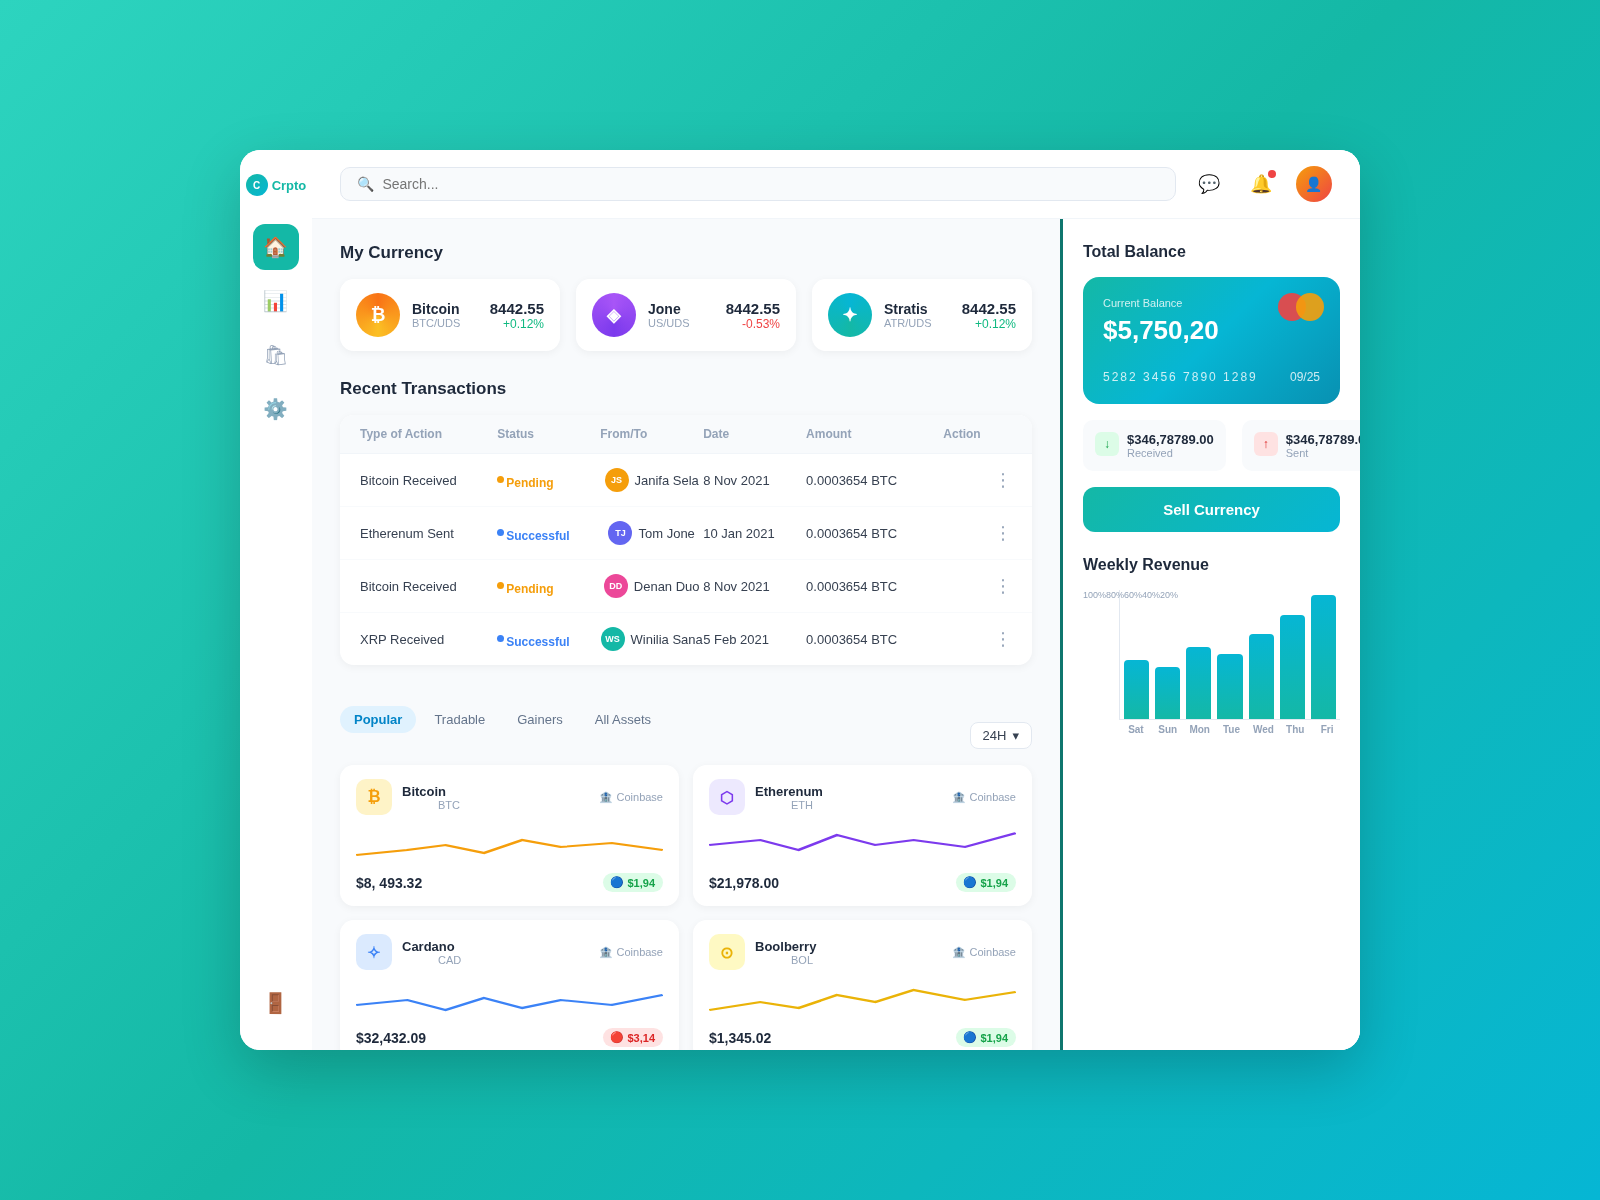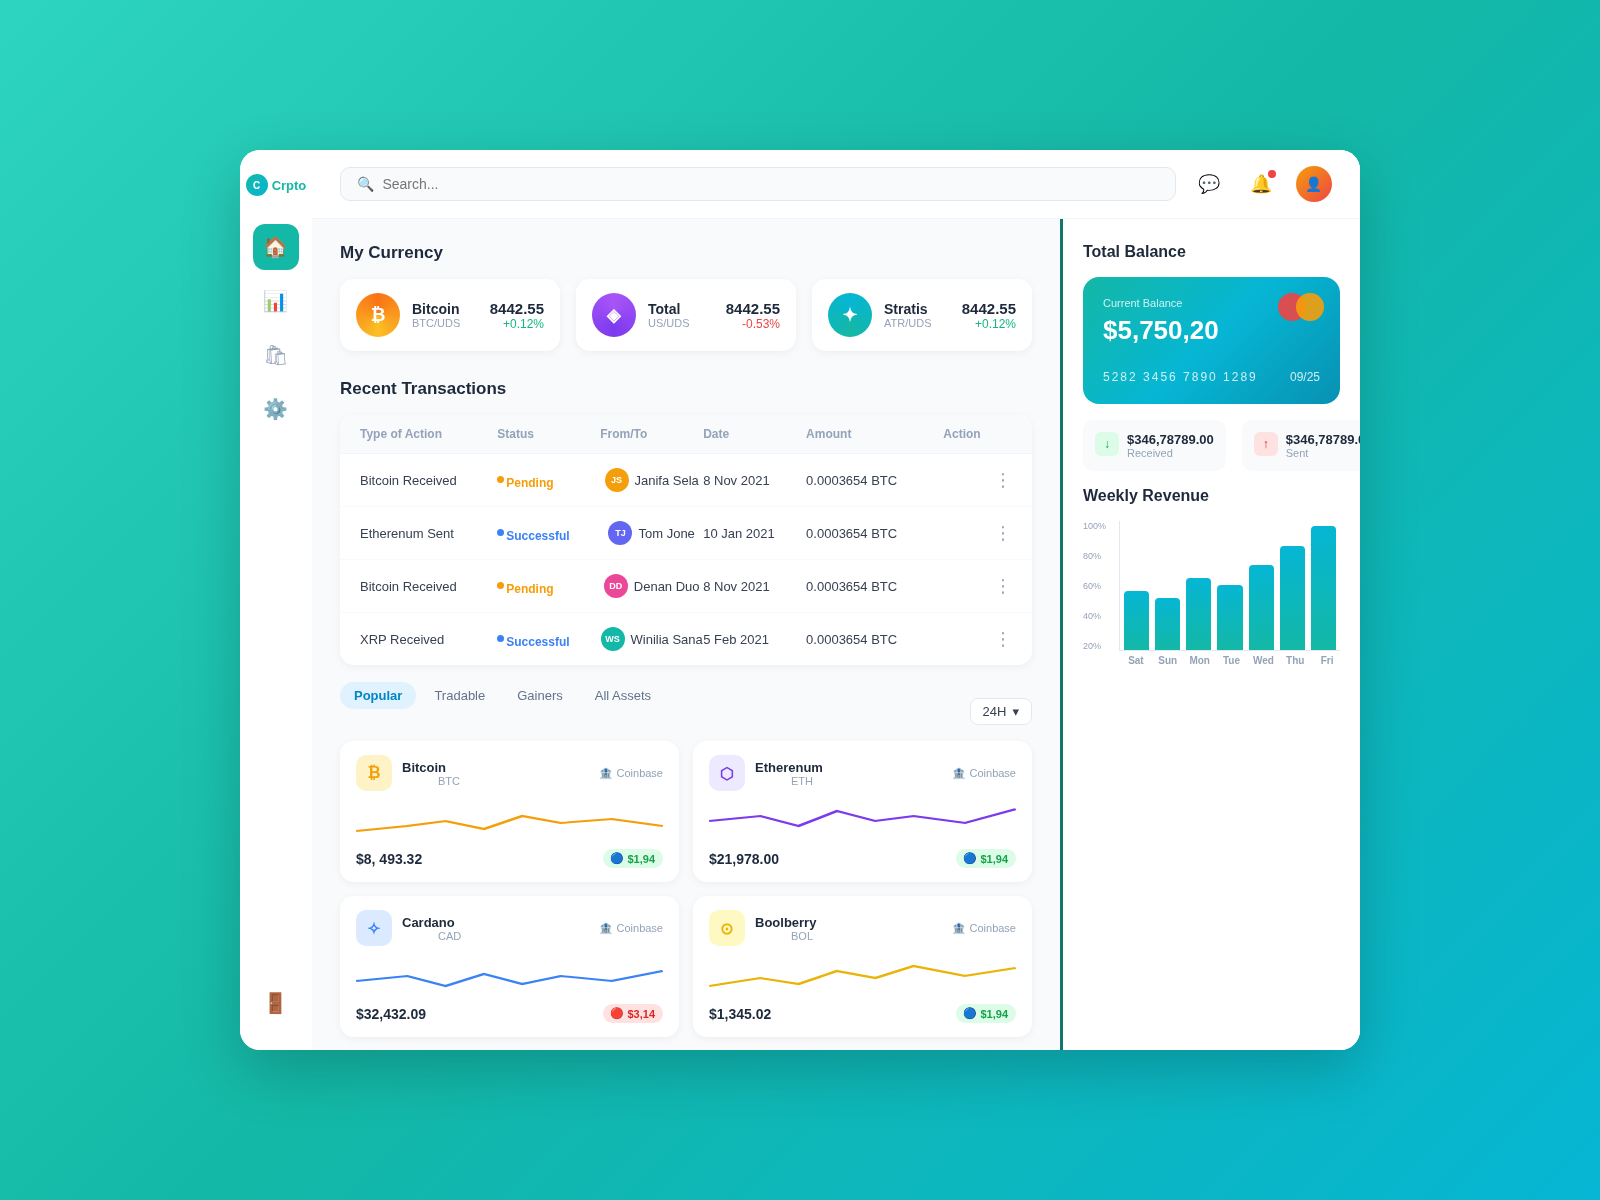--- a/index.html
+++ b/index.html
@@ -156,21 +156,21 @@
     .str-icon { background: conic-gradient(#06b6d4 0%, #14b8a6 50%, #06b6d4 100%); color: white; }
     .currency-info { flex: 1; }
     .currency-name { font-size: 14px; font-weight: 700; color: #1e293b; }
     .currency-pair { font-size: 11px; color: #94a3b8; }
     .currency-values { text-align: right; }
     .currency-amount { font-size: 15px; font-weight: 700; color: #1e293b; }
     .currency-change-pos { font-size: 12px; color: #10b981; }
     .currency-change-neg { font-size: 12px; color: #ef4444; }
 
     
-    .transactions-section { }
+    .transactions-section { margin-bottom: 24px; }
     .transactions-table {
       background: #fff; border-radius: 14px;
       box-shadow: 0 2px 8px rgba(0,0,0,0.05);
       overflow: hidden;
     }
     .table-header {
       display: grid;
       grid-template-columns: 2fr 1.5fr 1.5fr 1.5fr 2fr 1fr;
       padding: 12px 20px;
       background: #f8fafc;
@@ -383,21 +383,21 @@
               <div class="currency-pair">BTC/UDS</div>
             </div>
             <div class="currency-values">
               <div class="currency-amount">8442.55</div>
               <div class="currency-change-pos">+0.12%</div>
             </div>
           </div>
           <div class="currency-card">
             <div class="currency-icon lsk-icon">◈</div>
             <div class="currency-info">
-              <div class="currency-name">Total</div>
+              <div class="currency-name">Jone</div>
               <div class="currency-pair">US/UDS</div>
             </div>
             <div class="currency-values">
               <div class="currency-amount">8442.55</div>
               <div class="currency-change-neg">-0.53%</div>
             </div>
           </div>
           <div class="currency-card">
             <div class="currency-icon str-icon">✦</div>
             <div class="currency-info">
@@ -630,26 +630,27 @@
           <div class="balance-stat">
             <div class="stat-arrow arrow-up">↑</div>
             <div class="stat-info">
               <div class="stat-amount">$346,78789.00</div>
               <div class="stat-label">Sent</div>
             </div>
           </div>
         </div>
 
         
+        <button class="sell-btn">Sell Currency</button>
 
         
         <div class="weekly-title">Weekly Revenue</div>
         <div class="chart-container">
           <div style="display:flex; gap:2px; position:relative; padding-left:36px;">
-            <div style="position:absolute; left:0; top:0; height:130px; display:flex; flex-direction:column; justify-content:space-between;">
+            <div style="position:absolute; left:0; top:0; height:130px; display:flex; flex-direction:row; justify-content:space-between;">
               <span style="font-size:9px;color:#94a3b8;">100%</span>
               <span style="font-size:9px;color:#94a3b8;">80%</span>
               <span style="font-size:9px;color:#94a3b8;">60%</span>
               <span style="font-size:9px;color:#94a3b8;">40%</span>
               <span style="font-size:9px;color:#94a3b8;">20%</span>
             </div>
             <div id="chart-bars-container" style="display:flex; align-items:flex-end; gap:6px; height:130px; flex:1; border-left:1px solid #e2e8f0; border-bottom:1px solid #e2e8f0; padding:0 4px;">
             <div style="flex: 1 1 0%; height: 59px; background: linear-gradient(rgb(6, 182, 212), rgb(20, 184, 166)); border-radius: 4px 4px 0px 0px;"></div>
                 <div style="flex: 1 1 0%; height: 52px; background: linear-gradient(rgb(6, 182, 212), rgb(20, 184, 166)); border-radius: 4px 4px 0px 0px;"></div>
                 <div style="flex: 1 1 0%; height: 72px; background: linear-gradient(rgb(6, 182, 212), rgb(20, 184, 166)); border-radius: 4px 4px 0px 0px;"></div>

